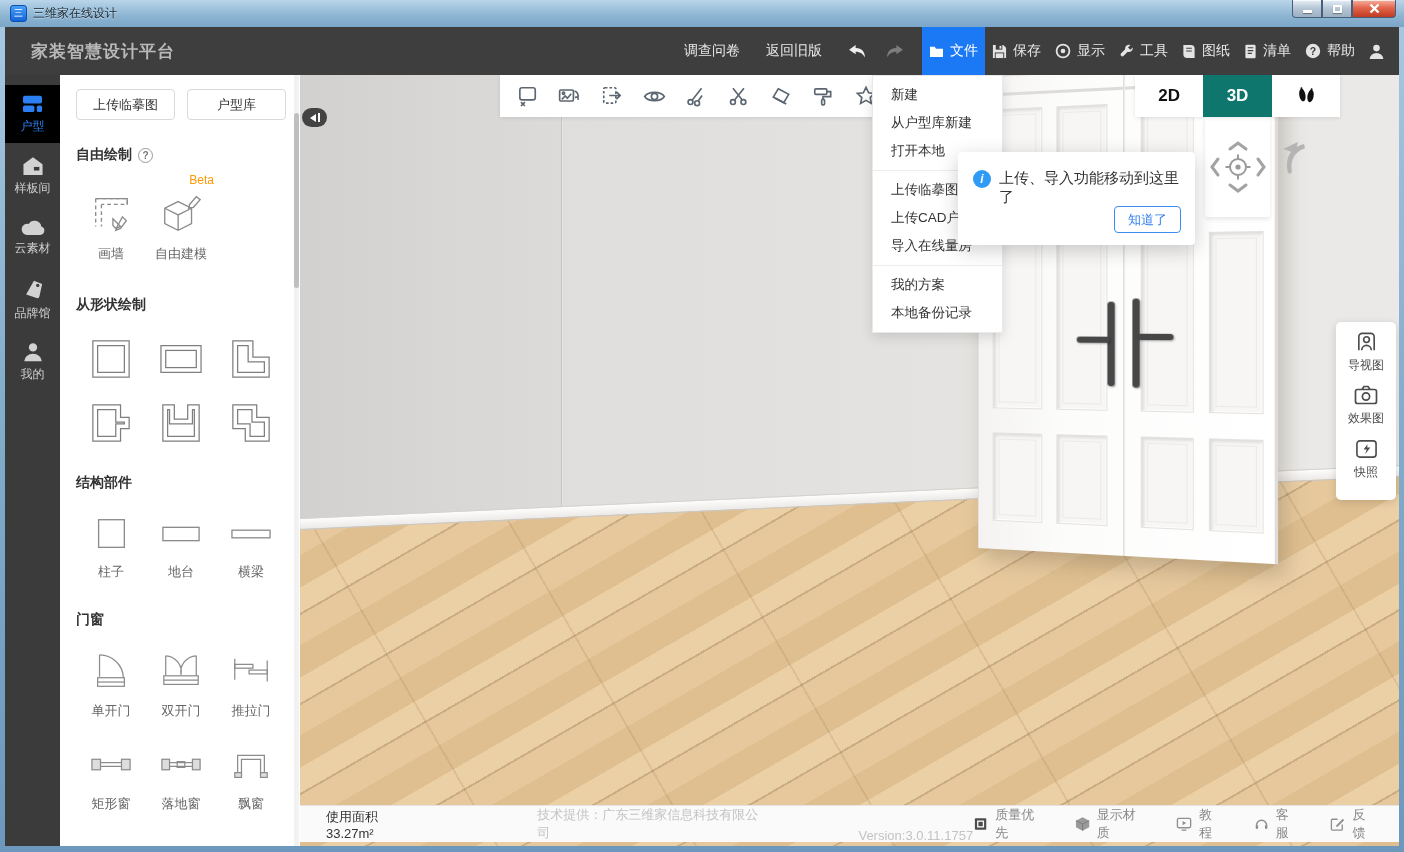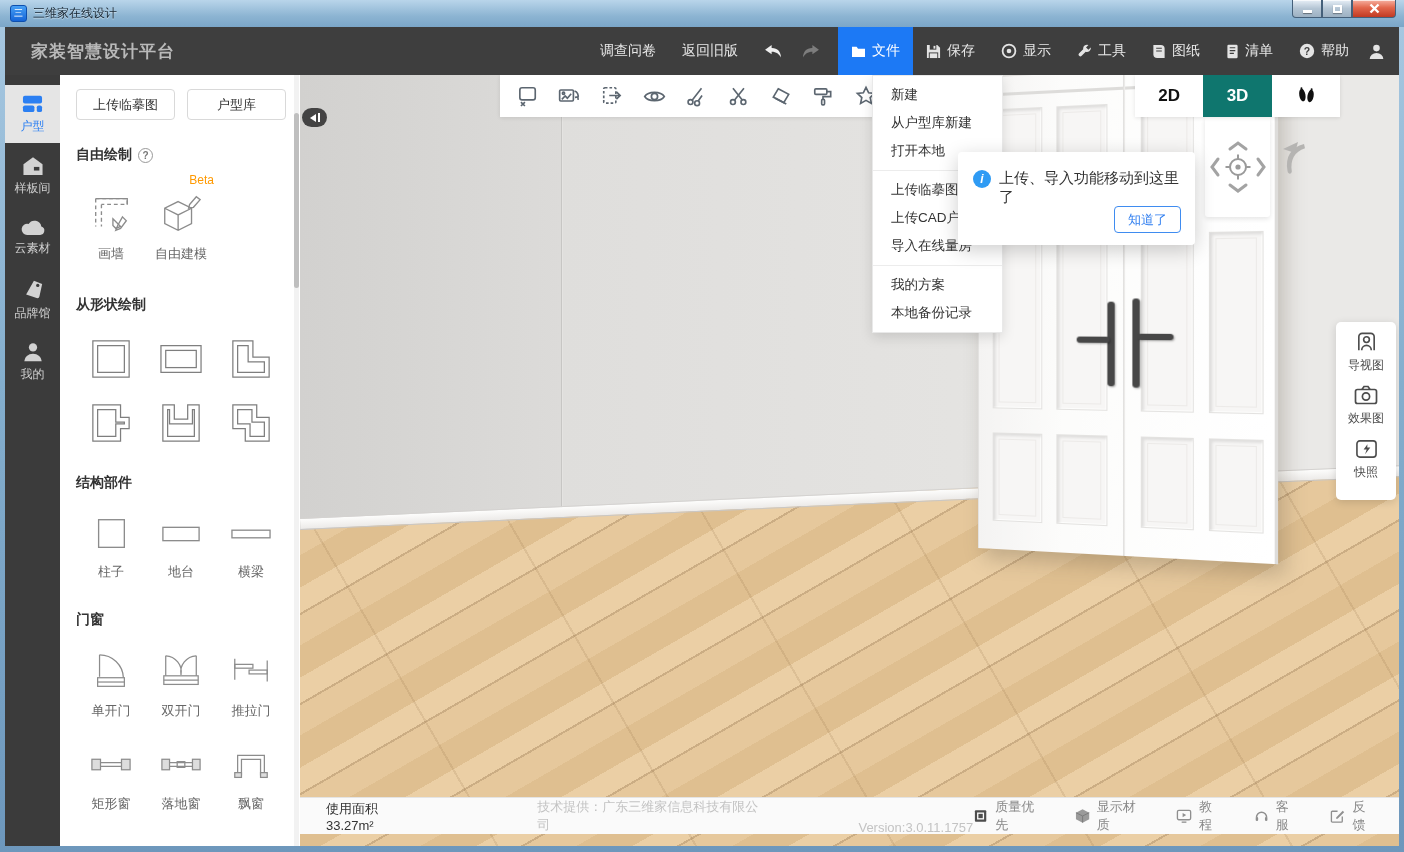--- a/index.html
+++ b/index.html
@@ -30,32 +30,32 @@
   
   .app { position:absolute; left:5px; right:5px; top:27px; bottom:6px; background:#fff; overflow:hidden; }
 
   
   .navbar { position:absolute; left:0; right:0; top:0; height:48px; background:#3e3e3e;
     display:flex; align-items:center; z-index:30; }
   .brand { color:#b9b9b9; font-size:17px; font-weight:bold; letter-spacing:1px; margin-left:26px; }
   .nav-right { margin-left:auto; display:flex; align-items:center; height:100%; }
   .nav-link { color:#e8e8e8; font-size:14px; margin-right:26px; cursor:pointer; }
   .nav-ico { margin-right:18px; display:flex; align-items:center; }
-  .nav-menu { display:flex; align-items:center; gap:6px; height:100%; padding:0 13px; color:#e8e8e8; font-size:14px; cursor:pointer; }
+  .nav-menu { display:flex; align-items:center; gap:6px; height:100%; padding:0 7px; color:#e8e8e8; font-size:14px; cursor:pointer; }
   .nav-menu.active { background:#1c79f5; color:#fff; }
   .nav-user { margin:0 14px 0 6px; display:flex; }
 
   
   .bodyrow { position:absolute; left:0; right:0; top:48px; bottom:0; display:flex; }
 
   
   .iconbar { width:55px; background:#3b3b3b; display:flex; flex-direction:column; align-items:stretch; padding-top:10px; flex:none; }
   .rail-item { height:58px; margin-bottom:4px; display:flex; flex-direction:column; align-items:center; justify-content:center; gap:4px;
     color:#cfcfcf; font-size:12px; cursor:pointer; }
-  .rail-item.active { background:#e5e5e5; color:#2b7ff2; }
+  .rail-item.active { background:#000000; color:#2b7ff2; }
 
   
   .panel { width:240px; background:#fff; flex:none; position:relative; padding:14px 14px 0 16px; }
   .ptrack { position:absolute; right:1px; top:0; bottom:0; width:5px; background:#f2f2f2; }
   .pthumb { position:absolute; right:1px; top:38px; width:5px; height:175px; background:#bfbfbf; border-radius:3px; }
   .top-btns { display:flex; gap:12px; }
   .obtn { flex:1; height:31px; border:1px solid #d9d9d9; border-radius:4px; background:#fff;
     font-size:13px; color:#333; display:flex; align-items:center; justify-content:center; cursor:pointer; }
   .sec-title { display:flex; align-items:center; gap:6px; font-size:14px; font-weight:bold; color:#333; }
   .mt26{margin-top:26px}.mt32{margin-top:33px}.mt30{margin-top:30px}
@@ -137,21 +137,21 @@
     border-radius:4px; box-shadow:0 5px 20px rgba(0,0,0,.20); padding:17px 14px 0 15px; }
   .tip-row { display:flex; align-items:flex-start; gap:8px; }
   .tip-i { width:18px; height:18px; border-radius:50%; background:#2f9bf4; color:#fff; font-size:12px; font-weight:bold;
     display:flex; align-items:center; justify-content:center; flex:none; margin-top:1px; font-style:italic; }
   .tip-i::after{ content:"i"; }
   .tip-text { font-size:15px; color:#333; }
   .tip-btn { position:absolute; right:14px; bottom:12px; height:27px; padding:0 13px; background:#fff;
     border:1px solid #3f8cf0; border-radius:4px; color:#2f7ef0; font-size:13px; display:flex; align-items:center; cursor:pointer; }
 
   
-  .statusbar { position:absolute; left:295px; right:0; bottom:12px; height:37px; background:#fafafa; z-index:8;
+  .statusbar { position:absolute; left:295px; right:0; bottom:4px; height:37px; background:#fafafa; z-index:8;
     border-top:1px solid #e4e4e4; display:flex; align-items:center; padding:0 22px 0 26px; }
   .sb-area { font-size:13px; color:#333; }
   .sb-dim { font-size:13px; color:#c3c3c3; }
   .sb-provider { margin-left:115px; }
   .sb-version { margin-left:95px;margin-top:23px; }
   .sb-right { margin-left:auto; display:flex; align-items:center; gap:30px; }
   .sb-item { display:flex; align-items:center; gap:7px; font-size:13px; color:#8a8a8a; cursor:pointer; }
 
   svg { display:block; }
 </style>

